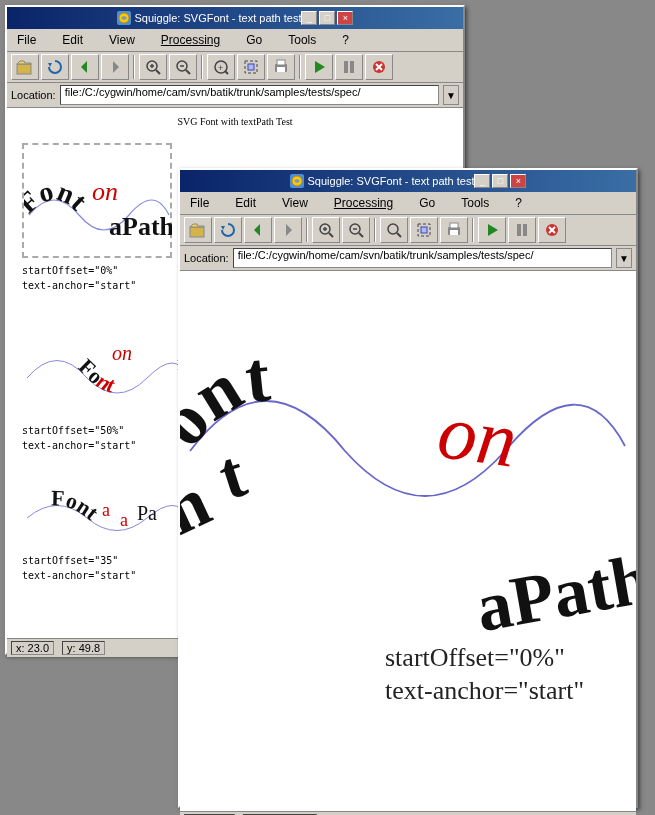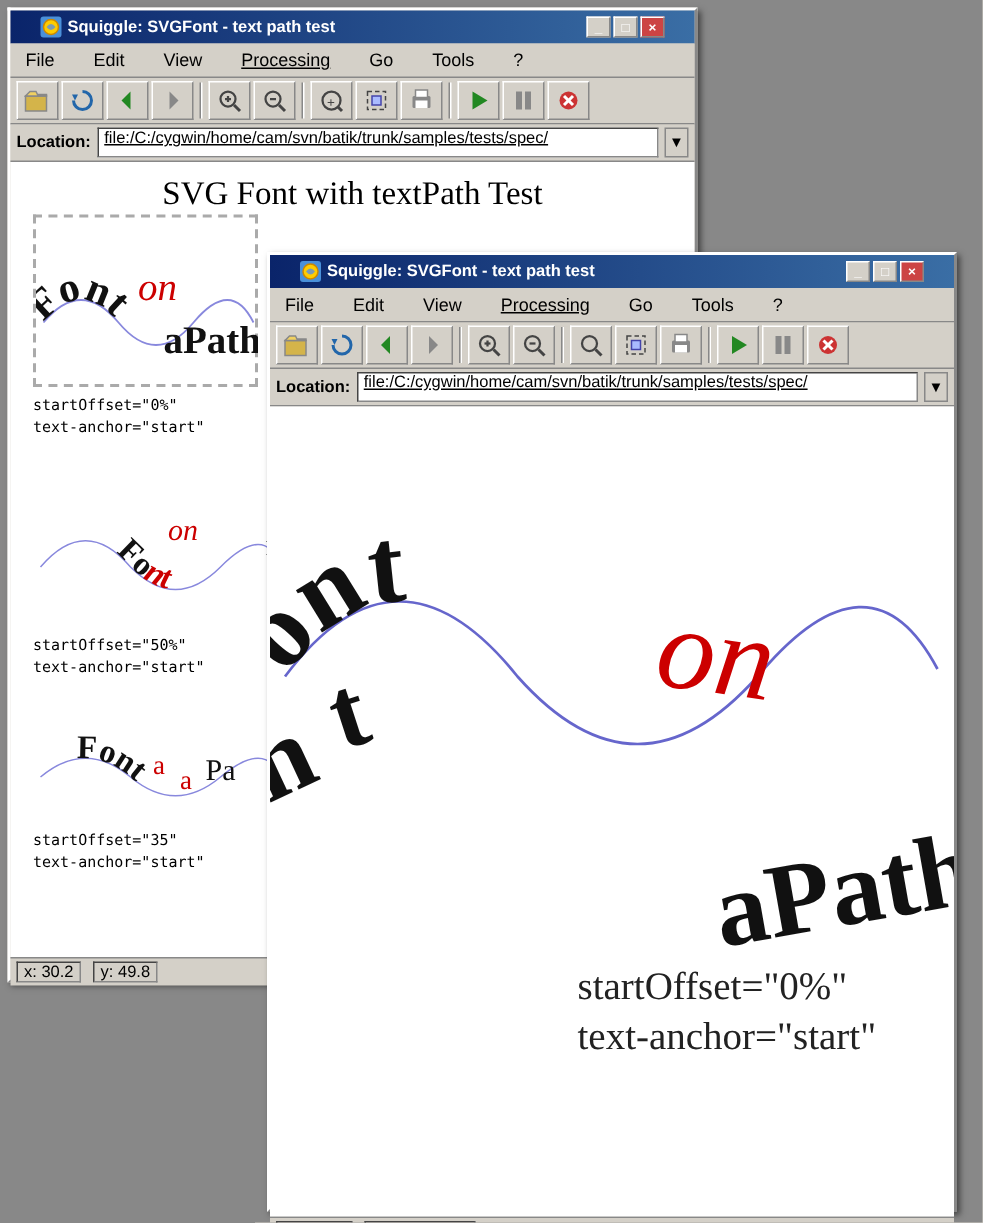--- a/index.html
+++ b/index.html
@@ -22,24 +22,24 @@
       border-left: 2px solid #fff;
       box-shadow: 2px 2px 4px rgba(0,0,0,0.5);
     }
 
     .title-bar {
       background: linear-gradient(to right, #0a246a, #3a6ea5);
       color: white;
       padding: 3px 20px;
       display: flex;
       align-items: center;
-      justify-content: space-between;
+      justify-content: center;
       height: 22px;
       font-size: 11px;
-      font-weight: bold;
+      font-weight: normal;
     }
 
     .title-bar-left {
       display: flex;
       align-items: center;
       gap: 4px;
     }
 
     .title-icon {
       width: 14px;
@@ -119,35 +119,34 @@
       display: flex;
       align-items: center;
       padding: 2px 4px;
       gap: 4px;
       background: #d4d0c8;
       border-bottom: 1px solid #888;
     }
 
     .location-label {
       font-size: 11px;
-      font-weight: bold;
+      font-weight: normal;
     }
 
     .location-input {
       flex: 1;
       height: 20px;
       background: white;
       border: 1px solid #888;
       border-top-color: #444;
       border-left-color: #444;
       font-size: 11px;
       padding: 0 4px;
       overflow: hidden;
       white-space: nowrap;
-      text-decoration: underline;
     }
 
     .location-arrow {
       width: 16px;
       height: 20px;
       background: #d4d0c8;
       border: 1px solid #888;
       display: flex;
       align-items: center;
       justify-content: center;
@@ -319,21 +318,21 @@
   <div class="location-bar">
     <span class="location-label">Location:</span>
     <div class="location-input">
       <span>file:/C:/cygwin/home/cam/svn/batik/trunk/samples/tests/spec/</span>
     </div>
     <div class="location-arrow">▼</div>
   </div>
 
   <div class="content-area" style="height: 530px; position:relative;">
 
-    <div style="text-align:center; padding-top: 8px; font-family: serif; font-size: 22px;">SVG Font with textPath Test</div>
+    <div style="text-align:center; padding-top: 8px; font-family: serif; font-size: 10px;">SVG Font with textPath Test</div>
 
     <div style="position:absolute; left:15px; top:35px; border: 2px dashed #aaa; width:150px; height:115px;">
       <svg width="148" height="113" viewBox="0 0 148 113" style="display:block;">
 
         <path id="wavepath1" d="M5 70 Q30 40 55 70 Q80 100 105 70 Q130 40 145 70" fill="none" stroke="#8888dd" stroke-width="1.2"></path>
 
         <text font-family="serif" font-size="28" font-weight="bold" fill="#111">
           <textPath href="#wavepath1" startOffset="0%">
             <tspan fill="#111">F</tspan><tspan fill="#111">ont</tspan>
           </textPath>
@@ -376,21 +375,21 @@
         <text font-family="serif" font-size="14" fill="#111" x="155" y="38">…</text>
       </svg>
     </div>
     <div style="position:absolute; left:15px; top:445px; font-family:monospace; font-size:10px; line-height:1.5;">
       <div>startOffset="35"</div>
       <div>text-anchor="start"</div>
     </div>
   </div>
 
   <div class="status-bar">
-    <span class="status-item">x: 30.2</span>
+    <span class="status-item">x: 23.0</span>
     <span class="status-item">y: 49.8</span>
   </div>
 </div>
 
 <div class="window window-front">
 
   <div class="title-bar">
     <div class="title-bar-left">
       <div class="title-icon">
         <svg width="12" height="12" viewBox="0 0 12 12">

